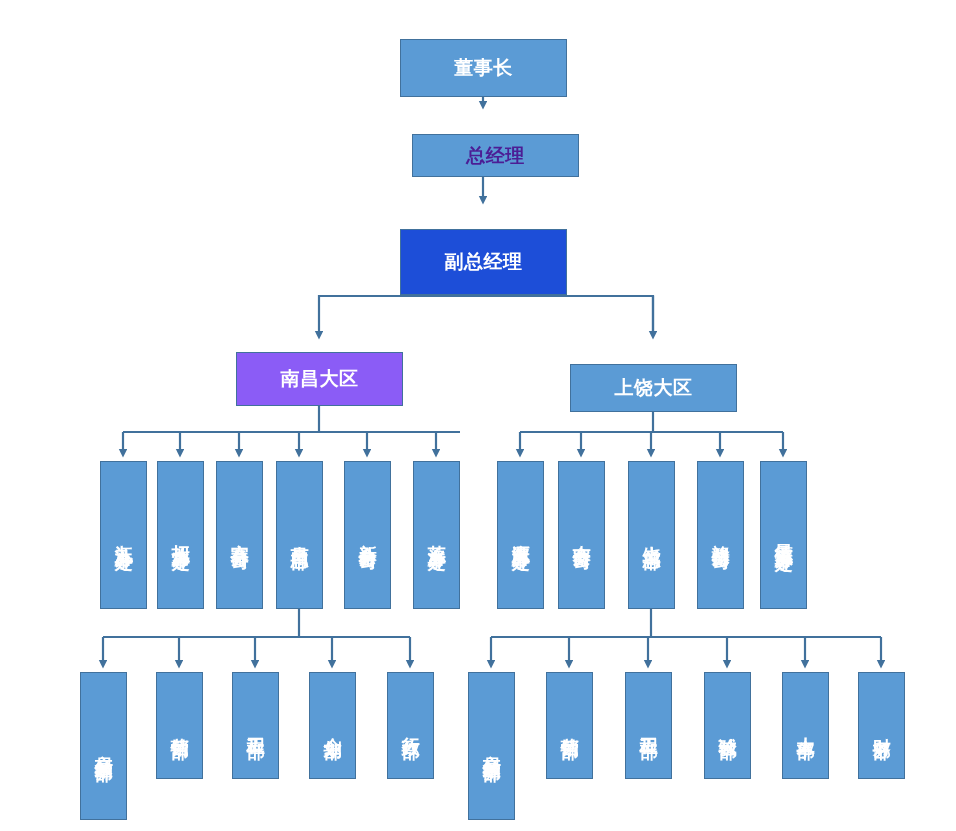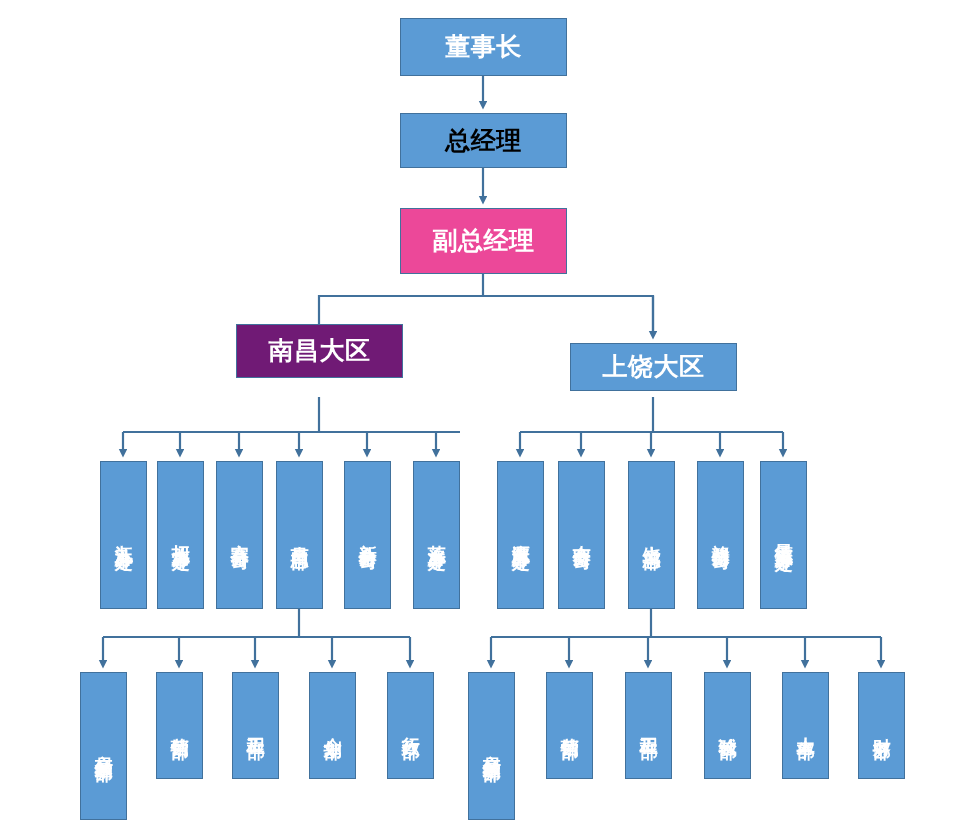--- a/index.html
+++ b/index.html
@@ -31,21 +31,22 @@
     color: #ffffff;
     display: flex;
     align-items: center;
     justify-content: center;
     text-align: center;
     font-weight: bold;
     line-height: 1.12;
     letter-spacing: 0.5px;
   }
   .node.horiz {
-    font-size: 25px;
+    font-size: 19px;
+    margin-top: 21px;
   }
   .node.vert {
     font-size: 18px;
     writing-mode: vertical-rl;
     text-orientation: upright;
     letter-spacing: 2px;
     line-height: 1.15;
   }
   .node.vert .label {
     writing-mode: vertical-rl;
@@ -106,27 +107,27 @@
       <line x1="727" y1="637" x2="727" y2="664" marker-end="url(#arrow)"></line>
       <line x1="805" y1="637" x2="805" y2="664" marker-end="url(#arrow)"></line>
       <line x1="881" y1="637" x2="881" y2="664" marker-end="url(#arrow)"></line>
     </g>
   </svg>
 
   <div id="nodes-layer">
       <div class="node horiz" style="left: 400px; top: 18px; width: 167px; height: 58px; background: rgb(91, 155, 213); border-color: rgb(65, 113, 156); color: rgb(255, 255, 255);">
         <span class="label">董事长</span>
       </div>
-      <div class="node horiz" style="left: 400px; top: 113px; width: 167px; height: 55px; background: rgb(91, 155, 213); border-color: rgb(65, 113, 156); color: #000000;">
+      <div class="node horiz" style="left: 412px; top: 113px; width: 167px; height: 43px; background: rgb(91, 155, 213); border-color: rgb(65, 113, 156); color: #4c1d95;">
         <span class="label">总经理</span>
       </div>
-      <div class="node horiz" style="left: 400px; top: 208px; width: 167px; height: 66px; background: #ec4899; border-color: rgb(65, 113, 156); color: rgb(255, 255, 255);">
+      <div class="node horiz" style="left: 400px; top: 208px; width: 167px; height: 66px; background: #1d4ed8; border-color: rgb(65, 113, 156); color: rgb(255, 255, 255);">
         <span class="label">副总经理</span>
       </div>
-      <div class="node horiz" style="left: 236px; top: 324px; width: 167px; height: 54px; background: #701a75; border-color: rgb(65, 113, 156); color: rgb(255, 255, 255);">
+      <div class="node horiz" style="left: 236px; top: 331px; width: 167px; height: 54px; background: #8b5cf6; border-color: rgb(65, 113, 156); color: rgb(255, 255, 255);">
         <span class="label">南昌大区</span>
       </div>
       <div class="node horiz" style="left: 570px; top: 343px; width: 167px; height: 48px; background: rgb(91, 155, 213); border-color: rgb(65, 113, 156); color: rgb(255, 255, 255);">
         <span class="label">上饶大区</span>
       </div>
       <div class="node vert" style="left: 100px; top: 461px; width: 47px; height: 148px; background: rgb(91, 155, 213); border-color: rgb(65, 113, 156); color: rgb(255, 255, 255);">
         <span class="label">九江办事处</span>
       </div>
       <div class="node vert" style="left: 157px; top: 461px; width: 47px; height: 148px; background: rgb(91, 155, 213); border-color: rgb(65, 113, 156); color: rgb(255, 255, 255);">
         <span class="label">抚州办事处</span>

